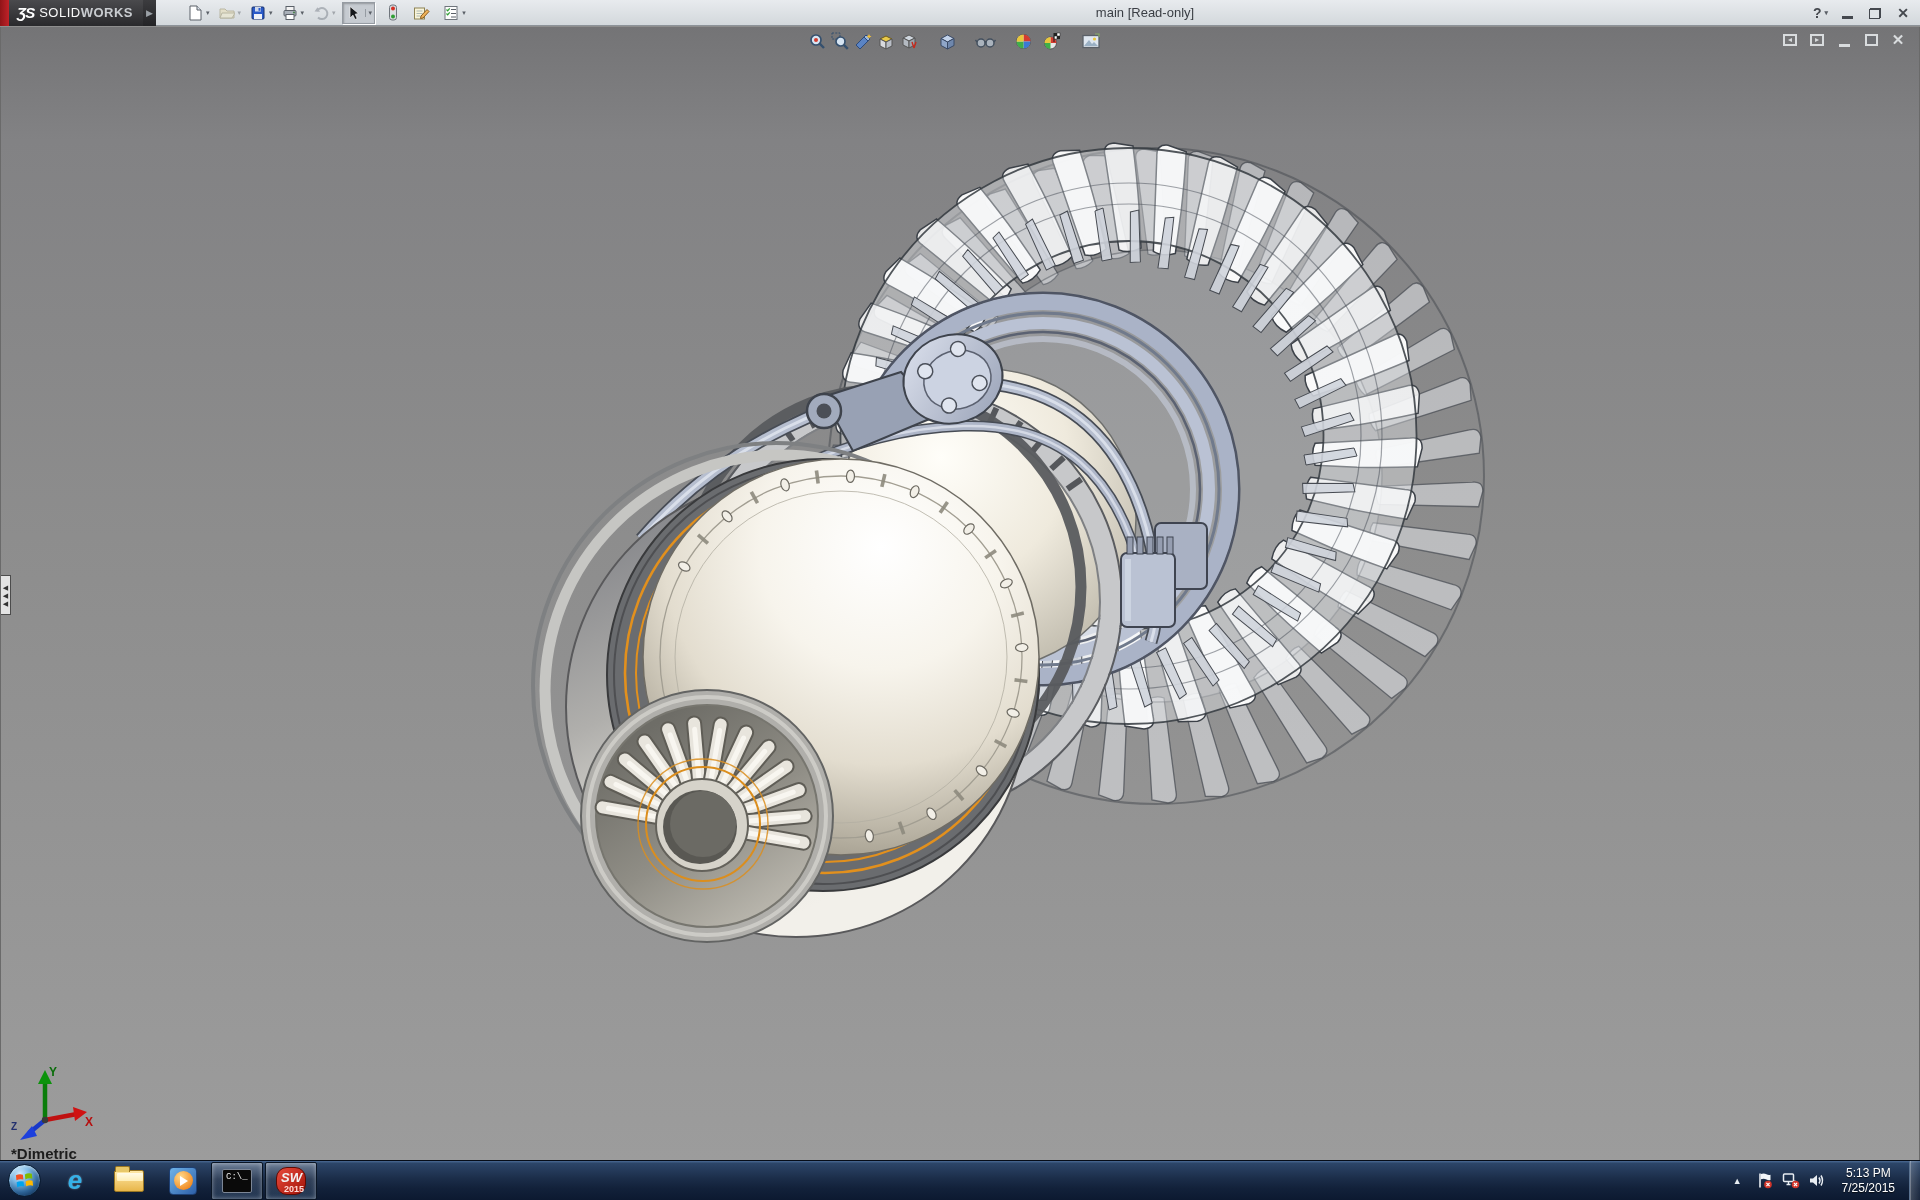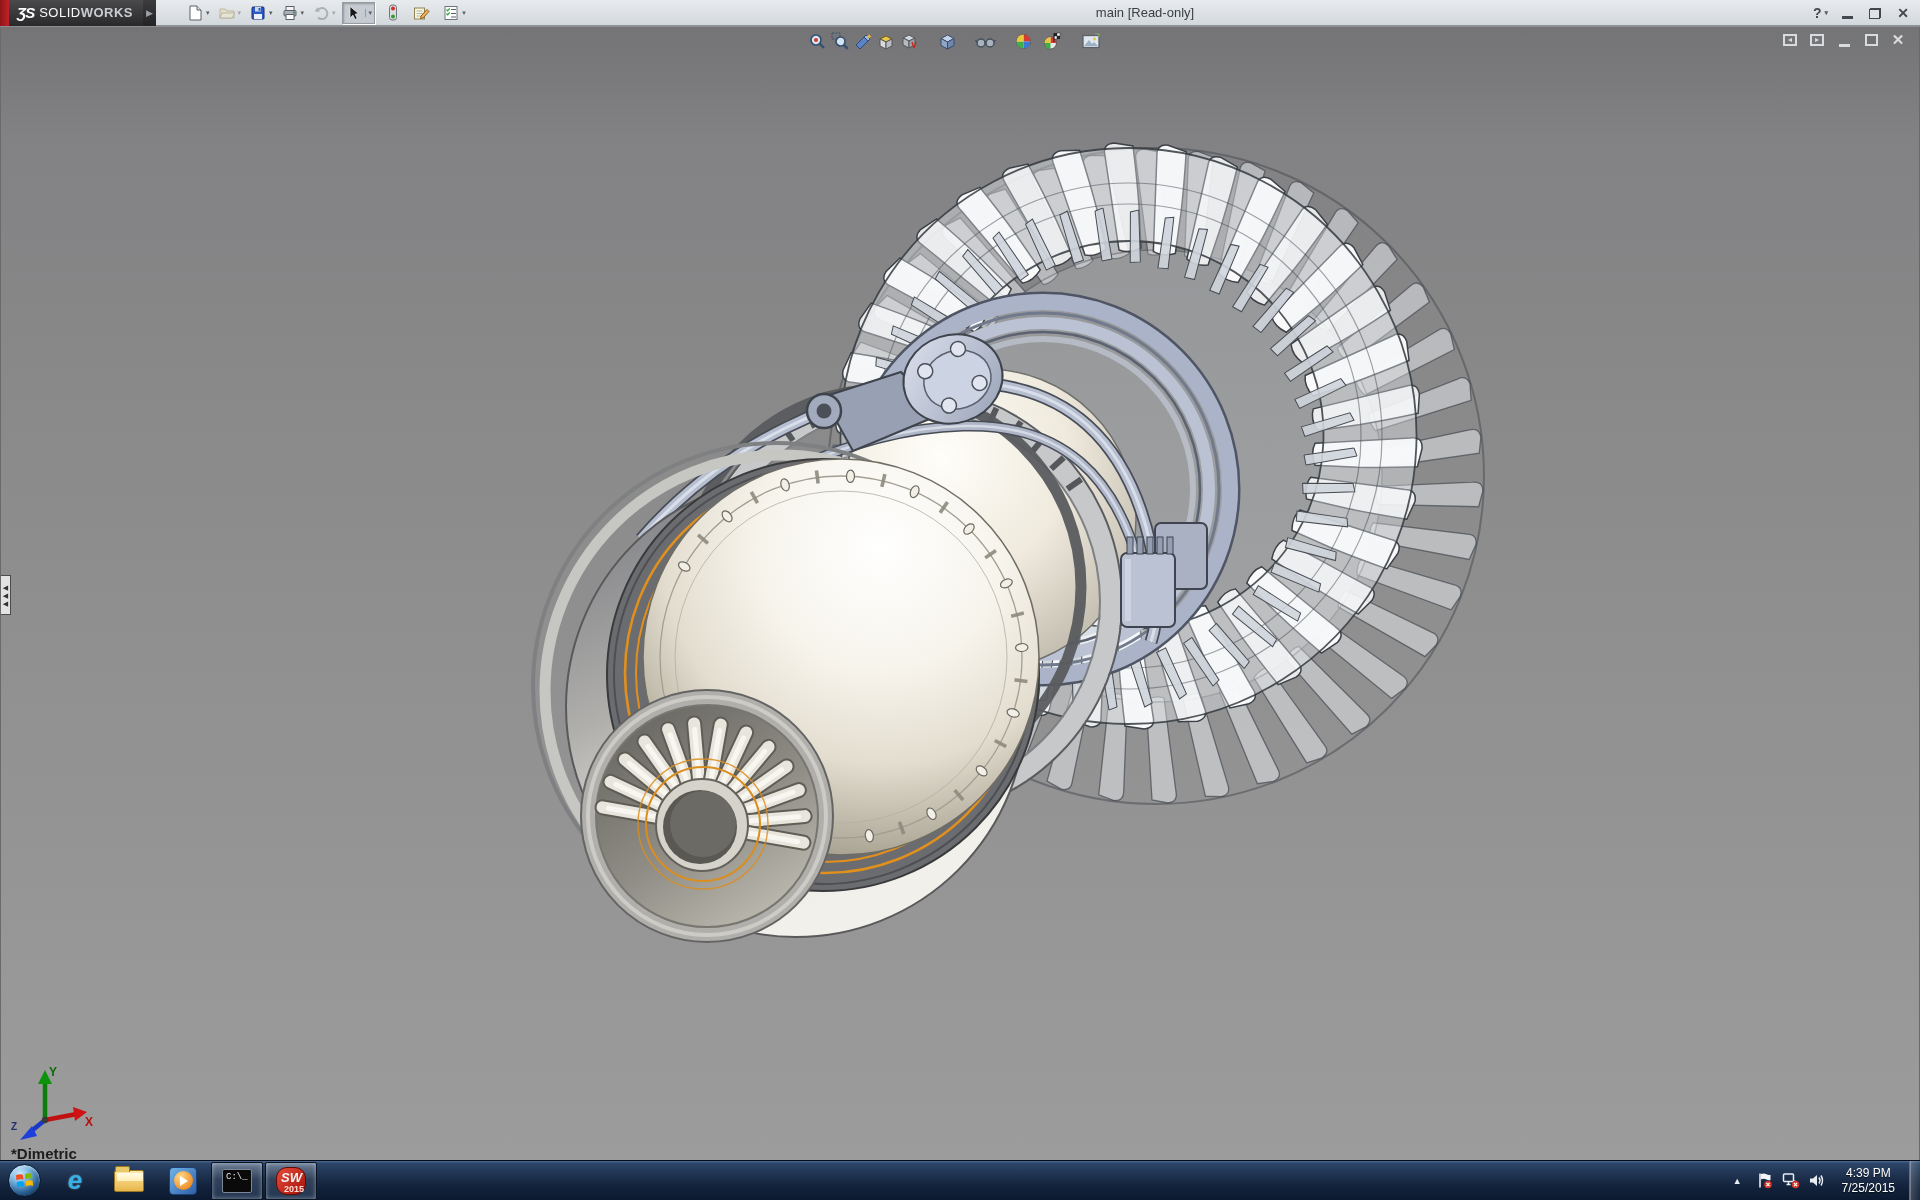--- a/index.html
+++ b/index.html
@@ -940,19 +940,19 @@
             <path d="M11.9 10.9 l3.2 3.2 M15.1 10.9 l-3.2 3.2" stroke="#fff" stroke-width="1.2"></path>
           </svg>
       </div>
       <div class="tray-ico">
         <svg width="17" height="17" viewBox="0 0 17 17">
             <path d="M2 6.5 L5 6.5 L9 3 L9 14 L5 10.5 L2 10.5 Z" fill="#e8edf2"></path>
             <path d="M11 5.5 Q13 8.5 11 11.5 M13 3.5 Q16 8.5 13 13.5" stroke="#e8edf2" stroke-width="1.5" fill="none"></path>
           </svg>
       </div>
       <div class="clock">
-        <div>4:39 PM</div>
+        <div>5:13 PM</div>
         <div>7/25/2015</div>
       </div>
       <div class="show-desktop"></div>
     </div>
   </div>
 </div>
 
 </body></html>

